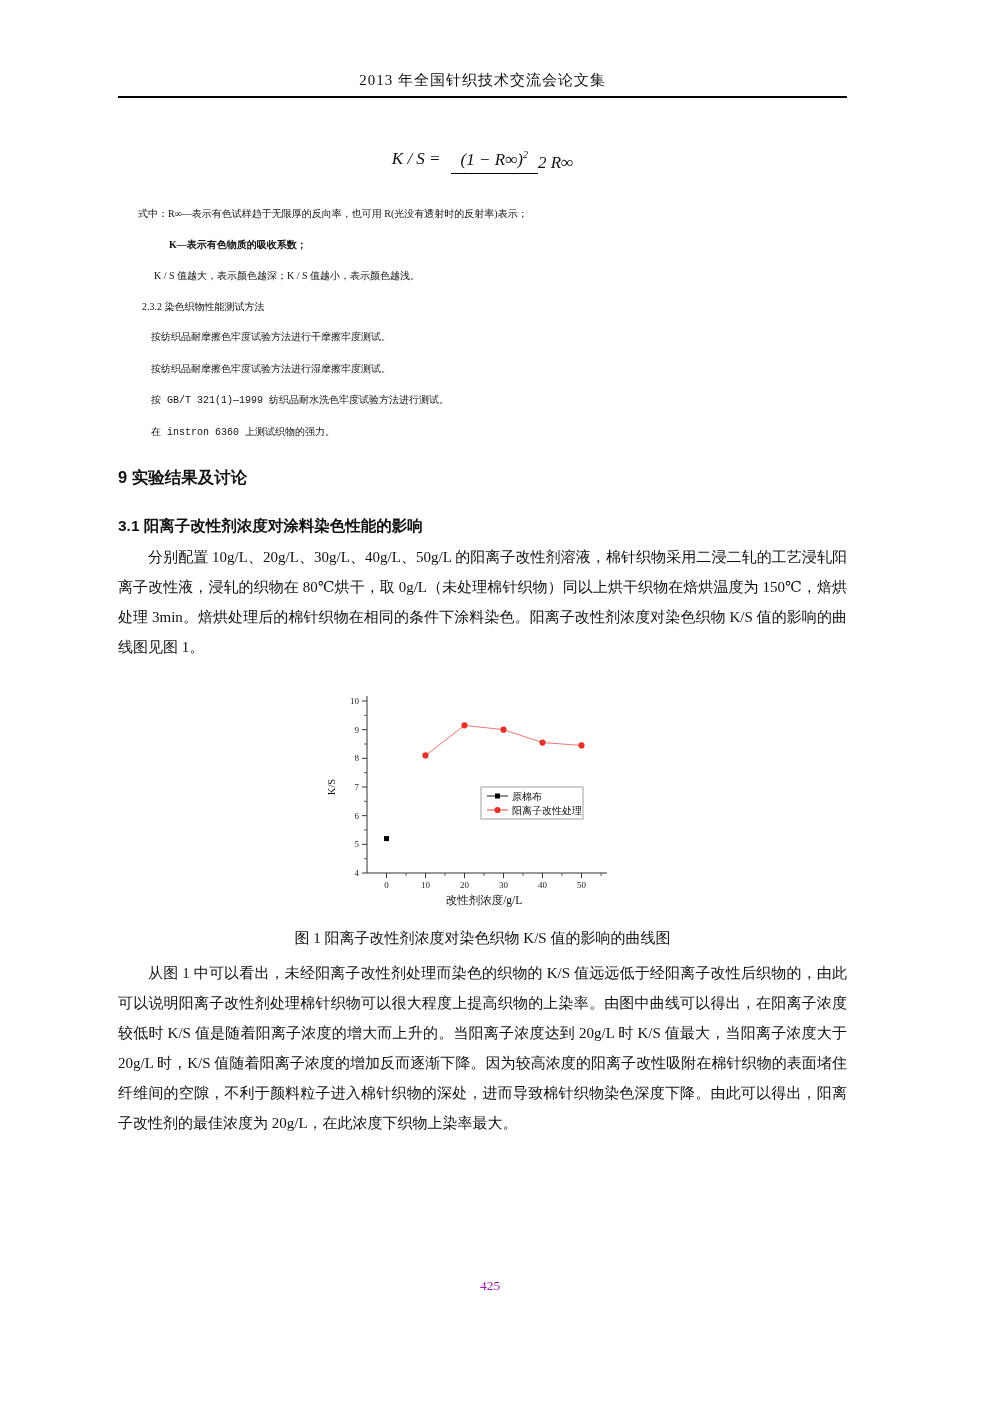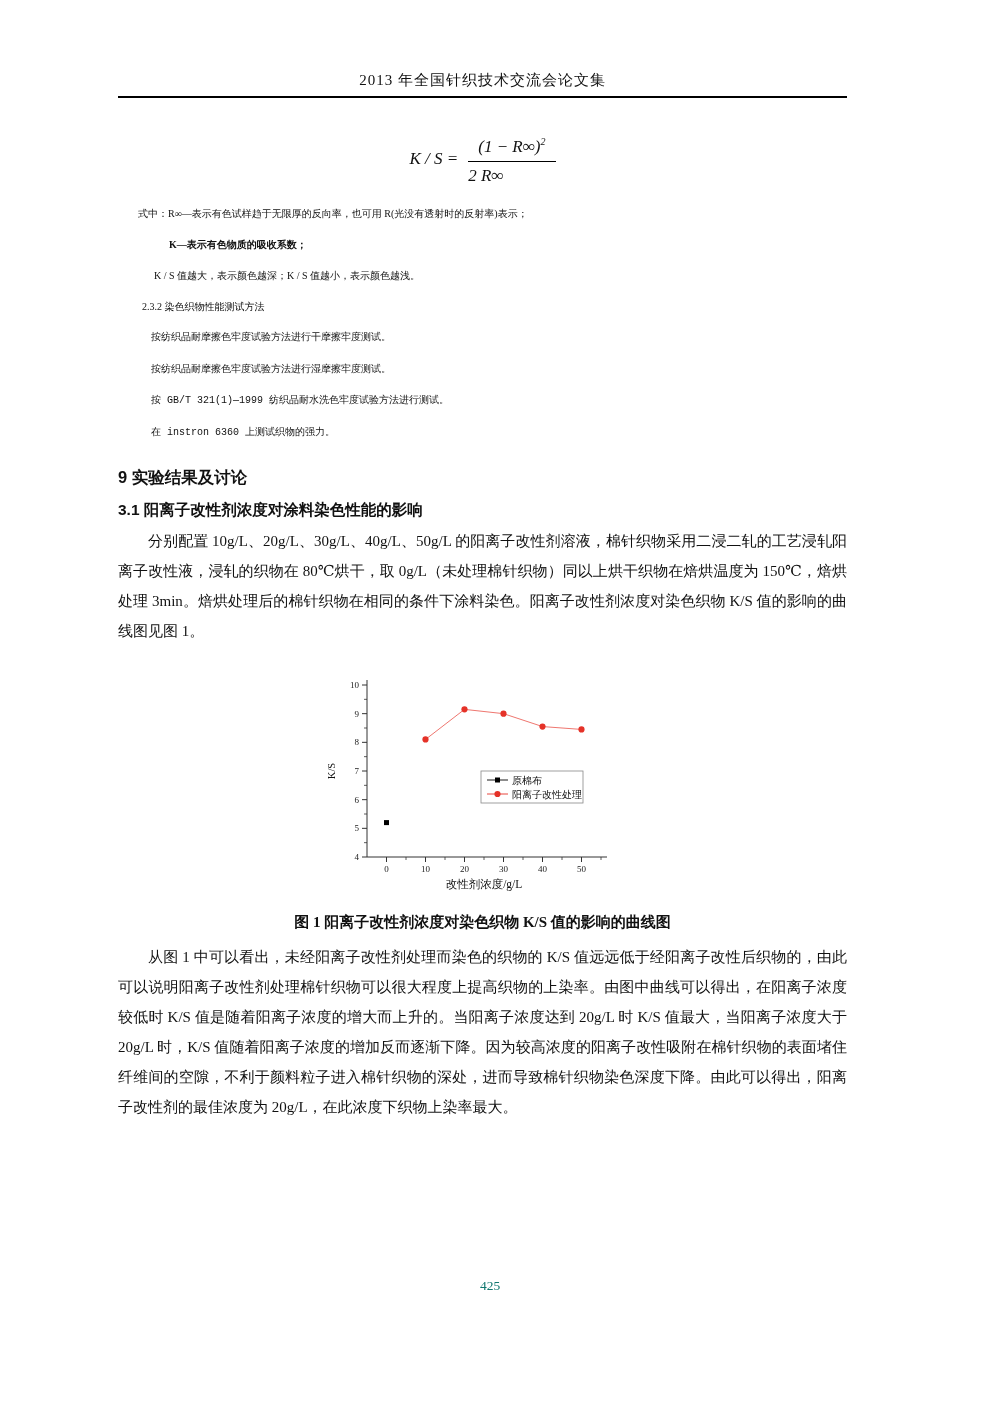--- a/index.html
+++ b/index.html
@@ -14,57 +14,57 @@
     padding:70px 117px 0 118px; overflow:hidden; background:#ffffff;
   }
   .header-title { text-align:center; font-size:15px; line-height:20px; letter-spacing:1px; }
   .header-rule { height:2px; background:#000000; margin-top:6px; }
 
   .formula-row {
     display:flex; justify-content:center; align-items:center;
     margin-top:30px; font-size:17px; font-style:italic; height:62px;
   }
   .formula-lhs { margin-right:10px; }
-  .frac { display:inline-flex; flex-direction:column; align-items:flex-start; }
+  .frac { display:inline-flex; flex-direction:row; align-items:flex-end; }
   .frac .num { padding:0 10px 3px 10px; border-bottom:1.4px solid #000; line-height:22px; }
   .frac .den { padding-top:3px; line-height:22px; }
   .frac sup { font-size:10px; font-style:italic; }
 
   .tline { font-size:10px; line-height:31px; }
   .notes { margin-top:8px; }
   .ind-a { margin-left:20px; }   
   .ind-b { margin-left:51px;font-weight:bold; }   
   .ind-c { margin-left:36px; }   
   .ind-d { margin-left:24px; }   
   .ind-e { margin-left:33px; }   
   .method { line-height:31.5px;font-family:Liberation Mono, monospace; }
 
   .h-main {
     margin-top:16px; font-family:"Liberation Sans","DejaVu Sans",sans-serif;
     font-weight:700; font-size:16.5px; line-height:26px;
   }
   .h-sub {
-    margin-top:7px; font-family:"Liberation Sans","DejaVu Sans",sans-serif;
+    margin-top:23px; font-family:"Liberation Sans","DejaVu Sans",sans-serif;
     font-weight:700; font-size:15.5px; line-height:26px;
   }
   .para {
     margin-top:3px; font-size:15px; line-height:30px;
     text-align:justify; text-indent:2em;
   }
   .para2 { margin-top:5px; }
 
   .chart-wrap { width:336px; height:222px; margin:26px auto 0 auto; }
   .chart-wrap svg { display:block; }
   .chart-wrap text { font-family:"Liberation Serif","DejaVu Serif",serif; }
 
-  .figure-caption { margin-top:13px; text-align:center; font-size:15px; line-height:30px;font-weight:bold; }
+  .figure-caption { margin-top:13px; text-align:center; font-size:15px; line-height:30px; }
 
   .page-number {
     position:absolute; top:1276px; left:16px; right:0;
-    text-align:center; font-size:13.5px; line-height:20px; color:#0f766e;
+    text-align:center; font-size:13.5px; line-height:20px; color:#a21caf;
   }
 </style>
 </head>
 <body>
 
 <div class="page">
 
   <div>
     <div class="header-title">2013 年全国针织技术交流会论文集</div>
     <div class="header-rule"></div>

